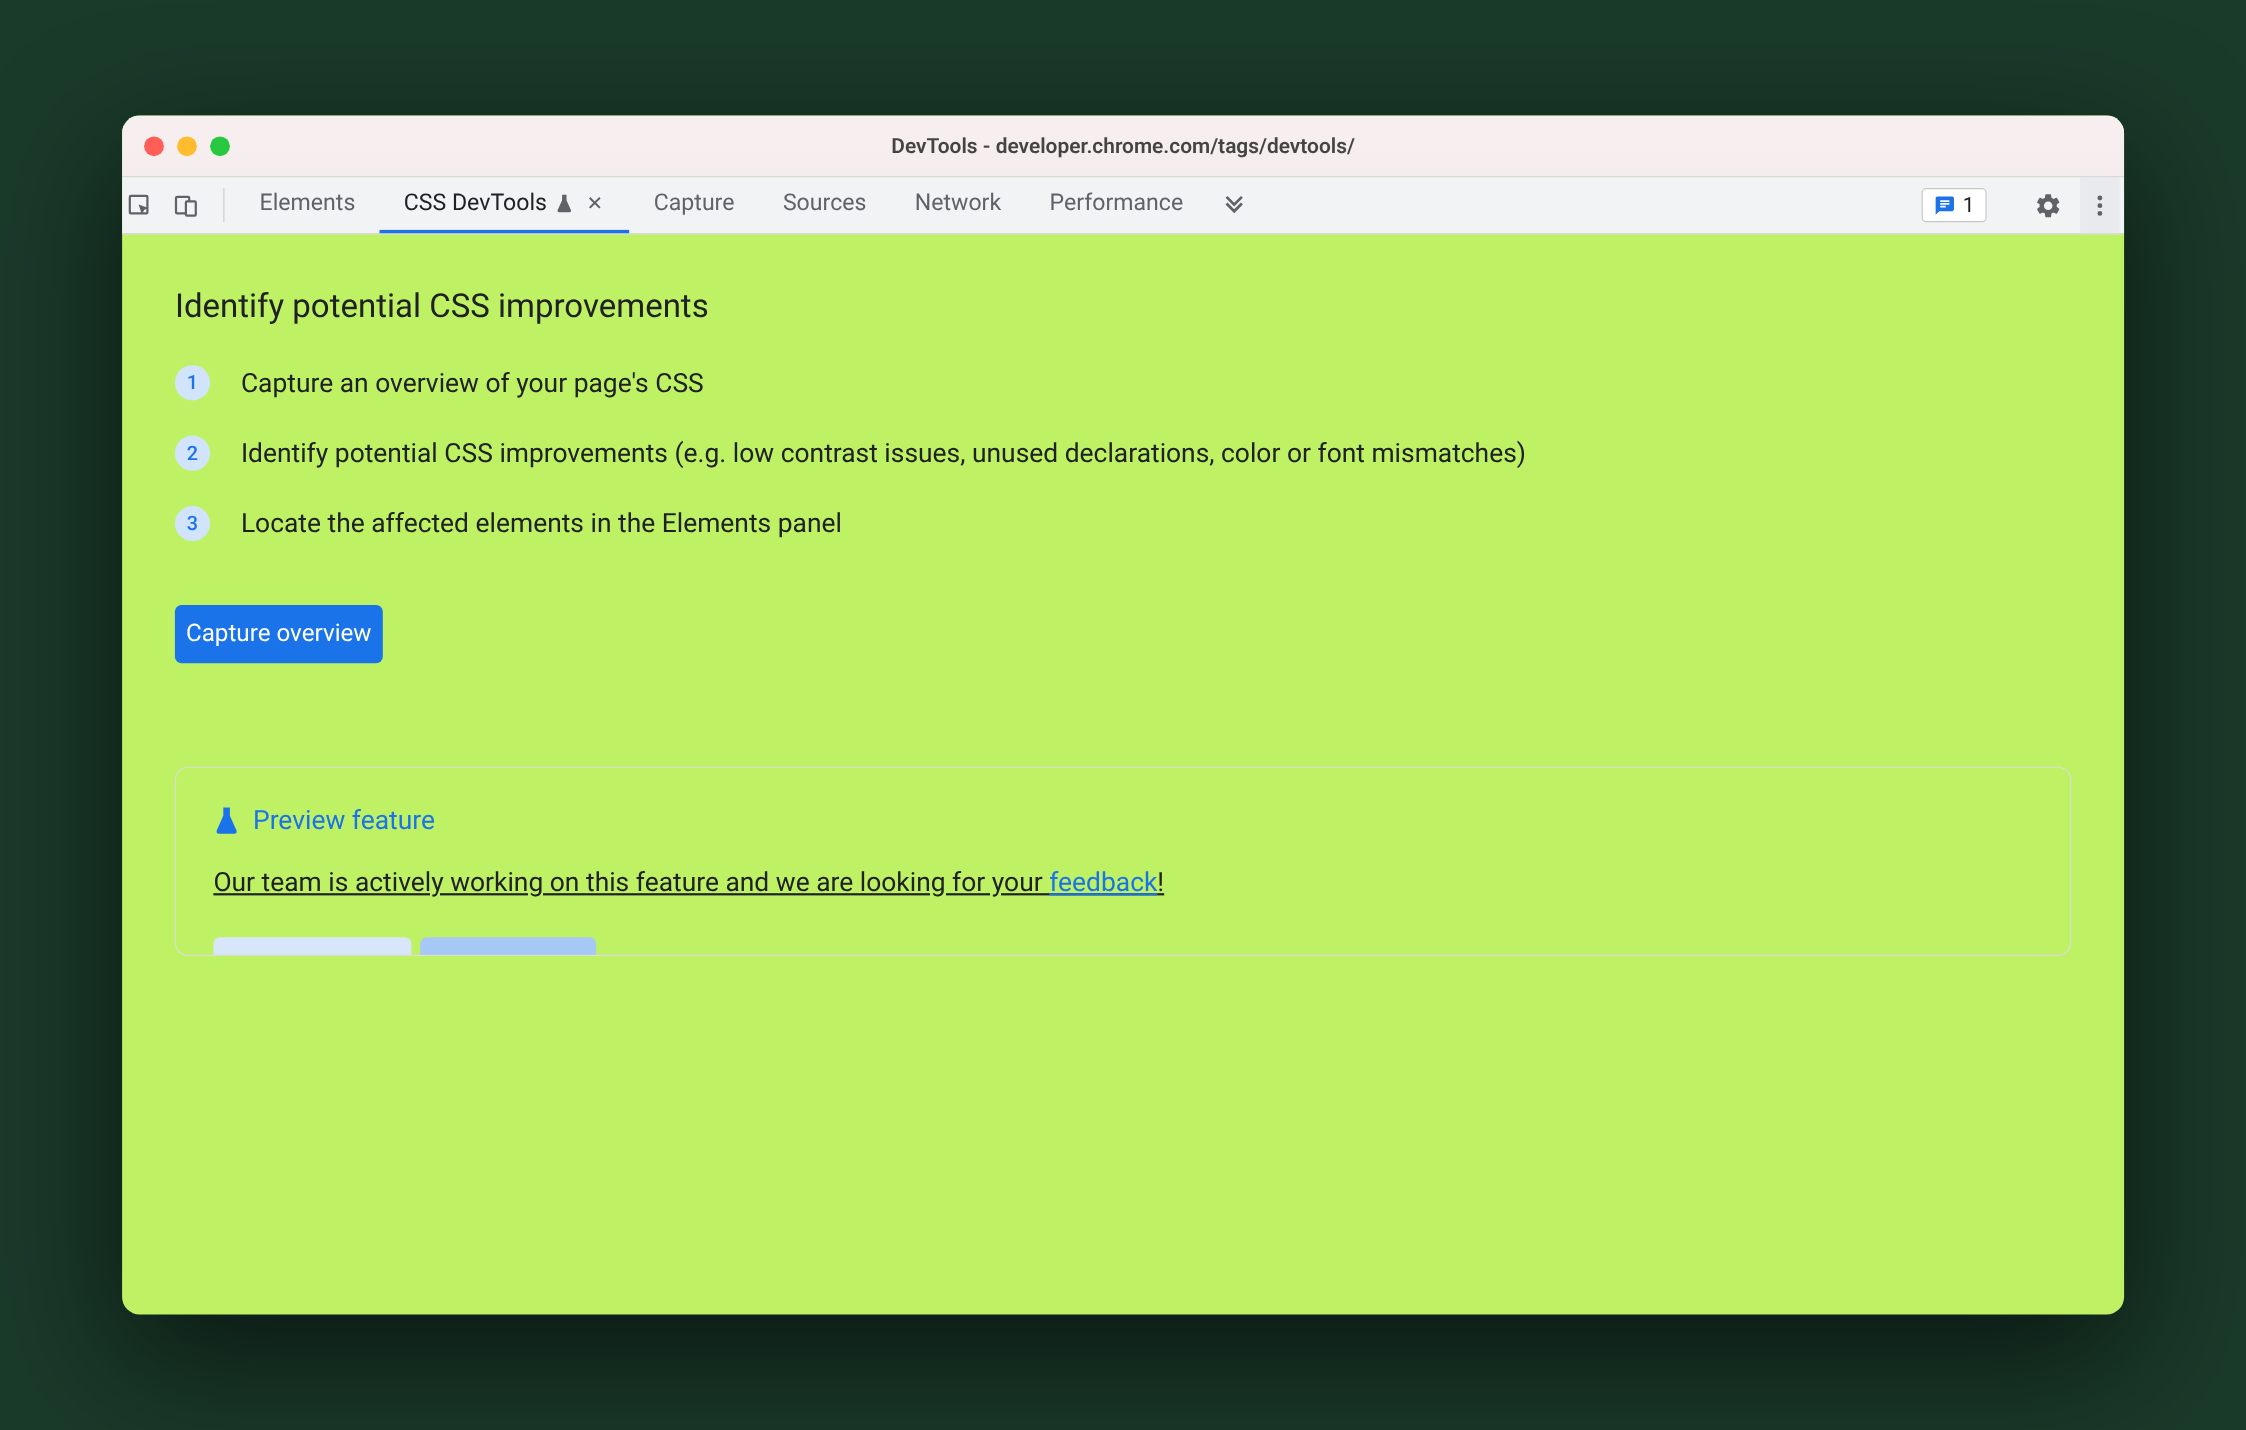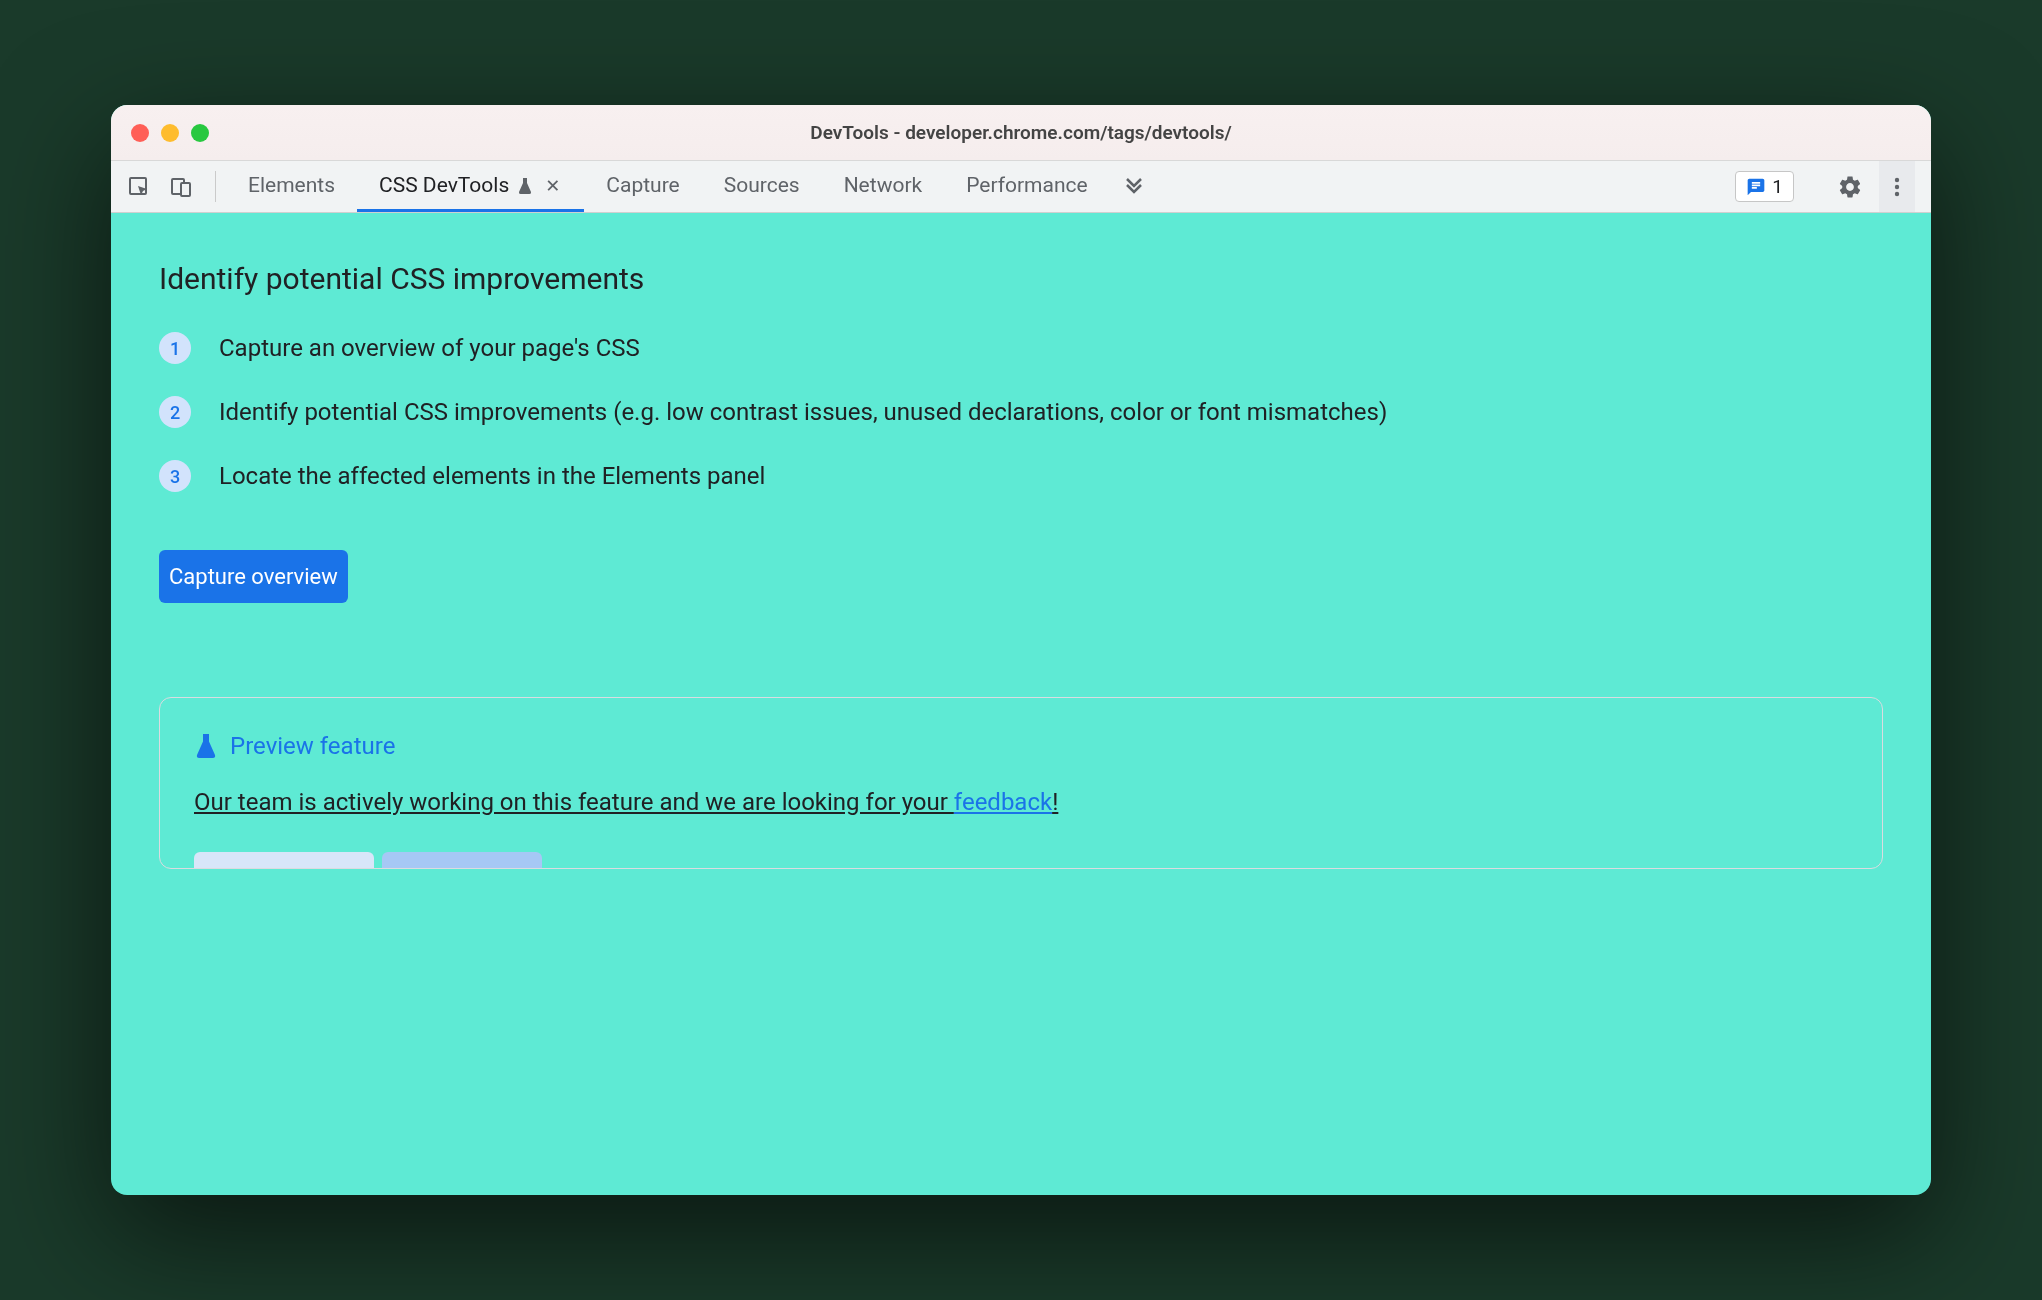--- a/index.html
+++ b/index.html
@@ -14,21 +14,21 @@
       width: 2042px;
       height: 1300px;
       display: flex;
       align-items: center;
       justify-content: center;
     }
     
     .window {
       width: 1820px;
       height: 1090px;
-      background: #5eead4;
+      background: #bef264;
       border-radius: 16px;
       box-shadow: 0 40px 120px rgba(0,0,0,0.6);
       overflow: hidden;
       display: flex;
       flex-direction: column;
       justify-content: space-between;
     }
     
     .titlebar {
       height: 56px;
@@ -65,21 +65,21 @@
       color: #444;
       pointer-events: none;
     }
     
     .toolbar {
       height: 52px;
       background: #f1f3f4;
       border-bottom: 1px solid #d0d0d0;
       display: flex;
       align-items: stretch;
-      padding: 0 12px;
+      padding: 0 0;
     }
     
     .toolbar-icons-left {
       display: flex;
       align-items: center;
       gap: 18px;
       padding: 0 12px 0 4px;
     }
     
     .toolbar-icon {

